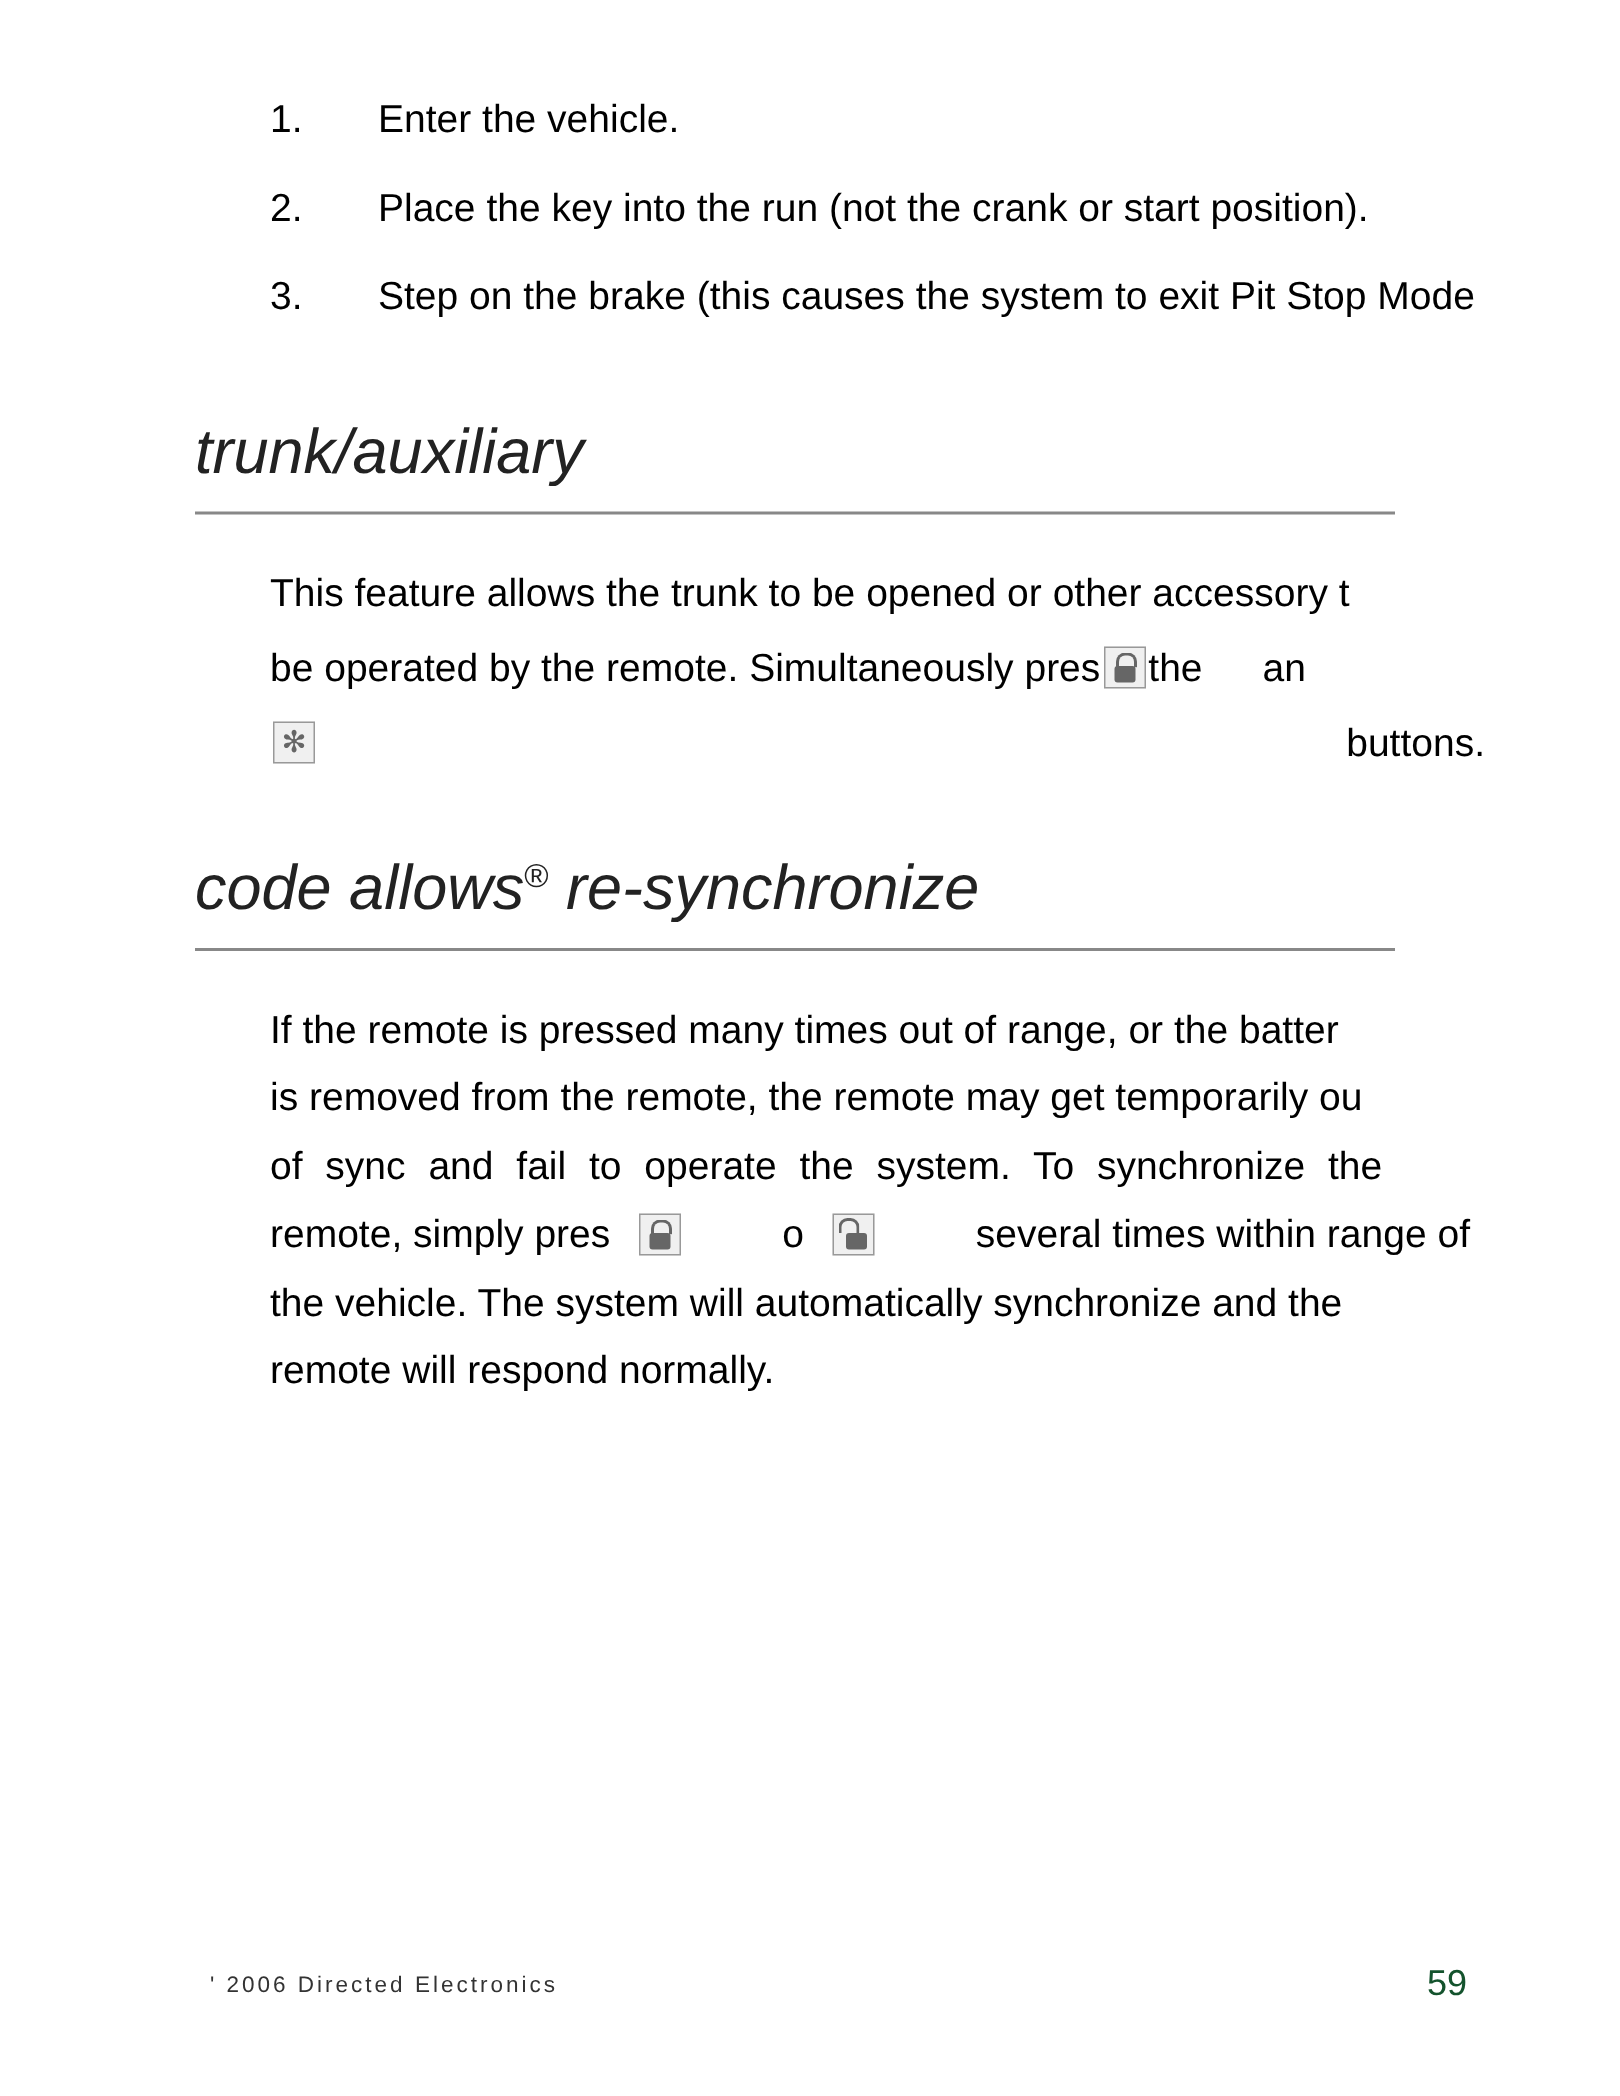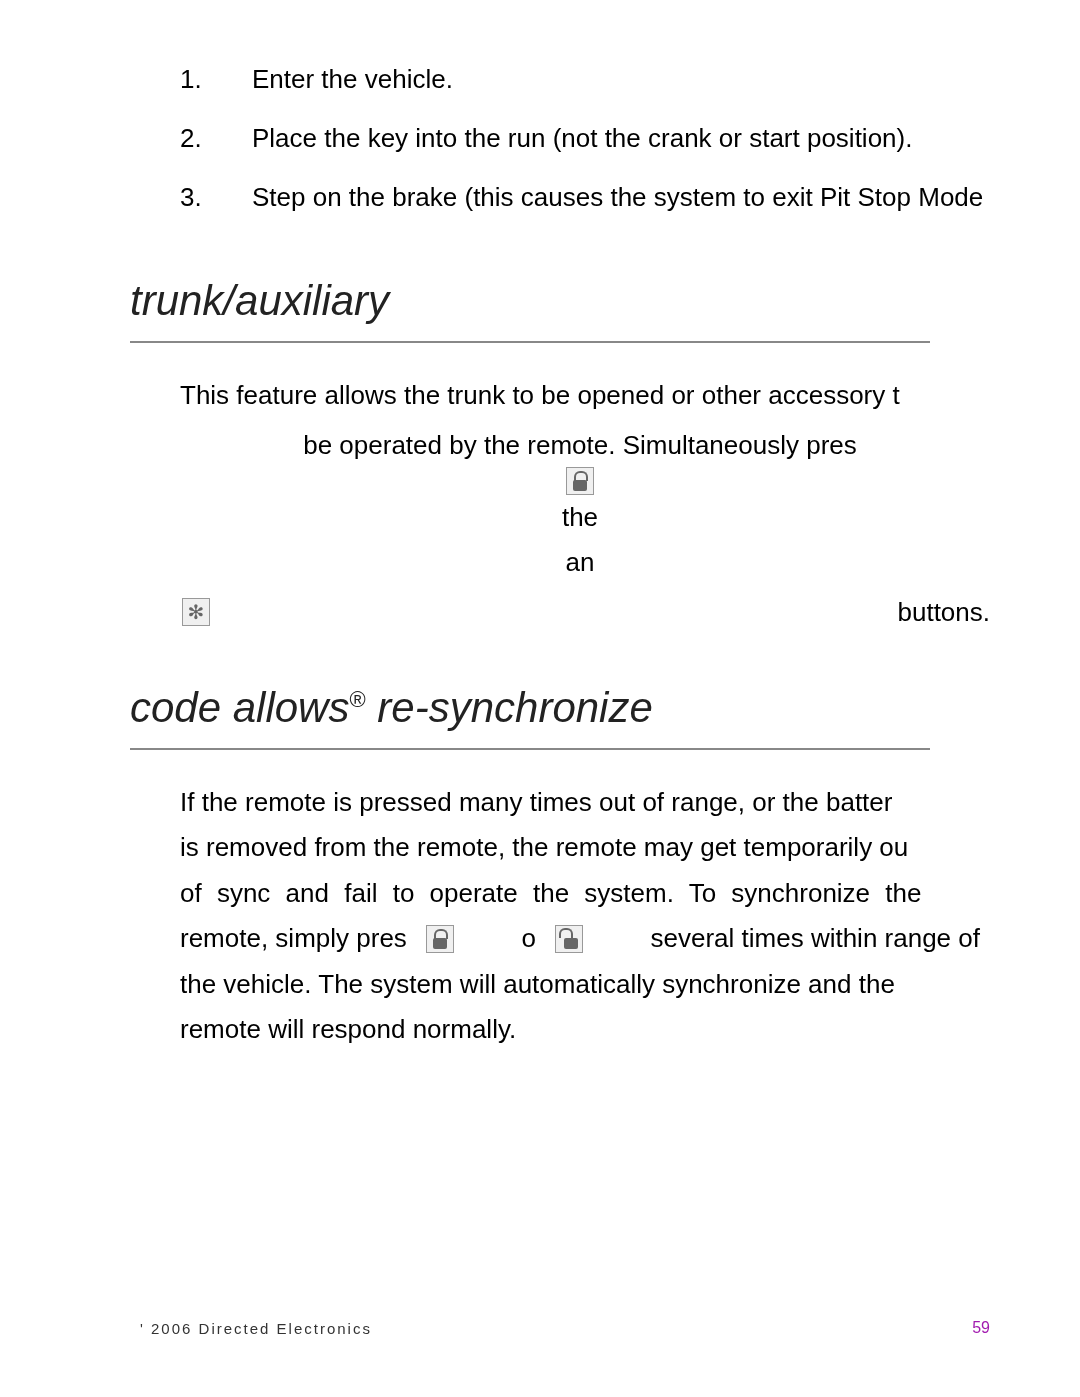--- a/index.html
+++ b/index.html
@@ -122,51 +122,50 @@
     left: 50%;
     transform: translate(-50%, -50%);
     font-size: 20px;
     color: #666;
     font-style: normal;
   }
   .footer {
     position: absolute;
     bottom: 60px;
     left: 140px;
-    right: 90px;
+    right: 102px;
     display: flex;
     justify-content: space-between;
     align-items: center;
     gap: 44px;
   }
   .footer-left {
     font-size: 15px;
     letter-spacing: 2px;
     color: #333;
   }
   .footer-right {
-    font-size: 16px;
-    color: #a21caf;
+    font-size: 24px;
+    color: #14532d;
   }
   .trunk-line {
     font-size: 26px;
     line-height: 1.7;
     width: 810px;
   }
   .trunk-p {
     display: block;
     text-align: justify;
   }
   .inline-row {
     display: flex;
     align-items: center;
-    justify-content: center;
+    justify-content: flex-start;
     width: 800px;
     margin-top: 6px;
-    flex-direction: column;
   }
   .inline-row > span {
     white-space: nowrap;
   }
   .sync-block {
     font-size: 26px;
     line-height: 1.75;
     width: 810px;
     text-align: justify;
   }

